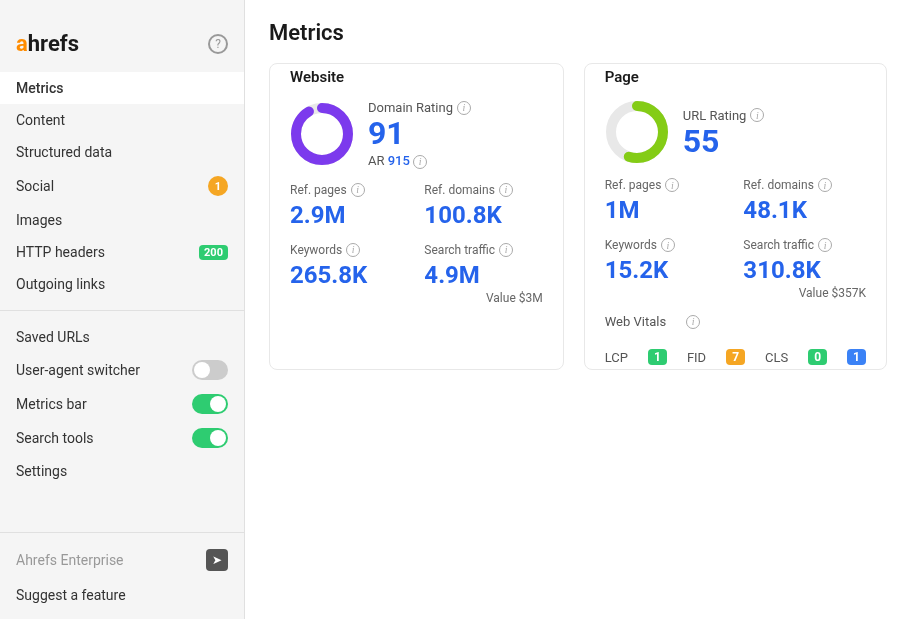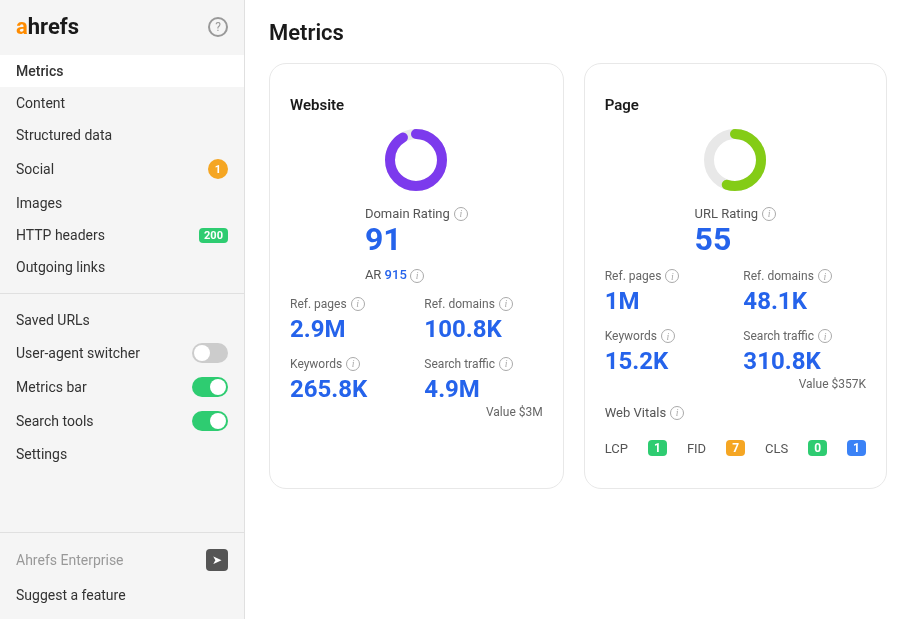--- a/index.html
+++ b/index.html
@@ -25,20 +25,21 @@
       padding: 0;
       height: 100%;
       overflow-y: auto;
     }
 
     .sidebar-logo {
       display: flex;
       align-items: center;
       justify-content: space-between;
       padding: 14px 16px 12px 16px;
+      margin-top: 17px;
     }
 
     .logo-text {
       font-size: 22px;
       font-weight: 700;
       color: #1a1a1a;
     }
 
     .help-icon {
       width: 20px;
@@ -187,37 +188,36 @@
 
     .metrics-grid {
       display: grid;
       grid-template-columns: 1fr 1fr;
       gap: 20px;
     }
 
     .metric-panel {
       background: #fff;
       border: 1px solid #e8e8e8;
-      border-radius: 17px;
-      padding: 32px 20px;
+      border-radius: 8px;
+      padding: 4px 20px;
     }
 
     .panel-title {
       font-size: 15px;
       font-weight: 600;
       color: #1a1a1a;
       margin-bottom: 14px;
     }
 
     .rating-row {
       display: flex;
       align-items: center;
       gap: 14px;
       margin-bottom: 14px;
-      flex-direction: column;
     }
 
     
     .donut-container {
       position: relative;
       width: 64px;
       height: 64px;
     }
 
     .donut-container svg {
@@ -238,21 +238,21 @@
     .rating-value {
       font-size: 32px;
       font-weight: 700;
       color: #2563eb;
       line-height: 1;
     }
 
     .ar-row {
       font-size: 13px;
       color: #555;
-      margin-top: 12px;
+      margin-top: 4px;
     }
 
     .ar-row .ar-num {
       color: #2563eb;
       font-weight: 500;
     }
 
     .info-i {
       display: inline-flex;
       align-items: center;
@@ -302,21 +302,21 @@
     .web-vitals-section {
       margin-top: 12px;
     }
 
     .web-vitals-label {
       font-size: 13px;
       color: #555;
       margin-bottom: 14px;
       display: flex;
       align-items: center;
-      gap: 4px;
+      gap: 20px;
     }
 
     .vitals-row {
       display: flex;
       align-items: center;
       gap: 20px;
       font-size: 13px;
       margin-top: 20px;
     }
 

